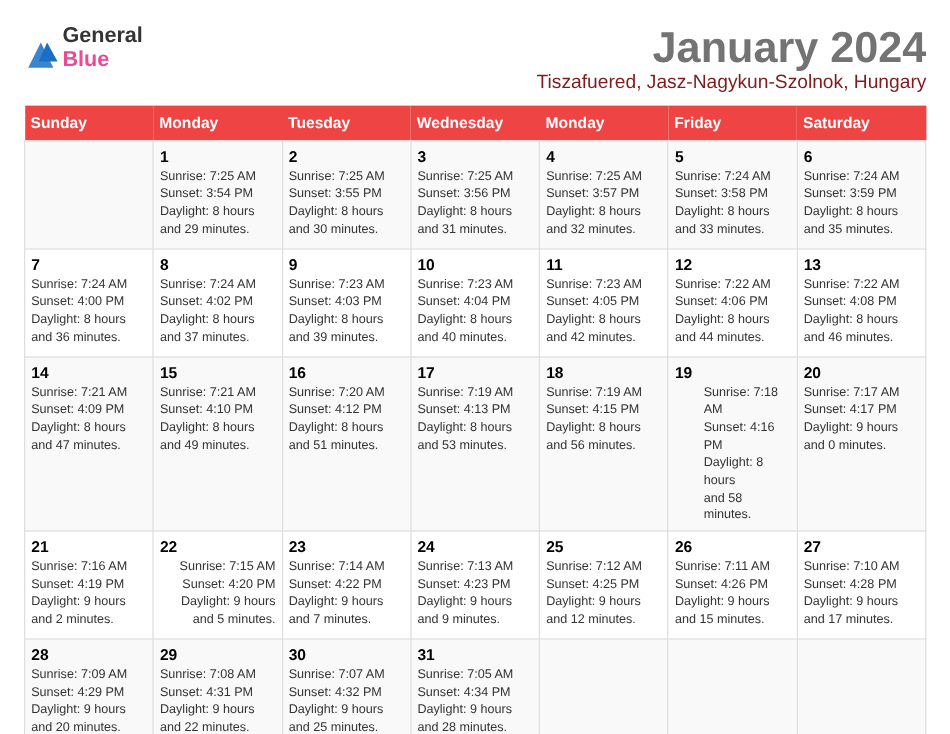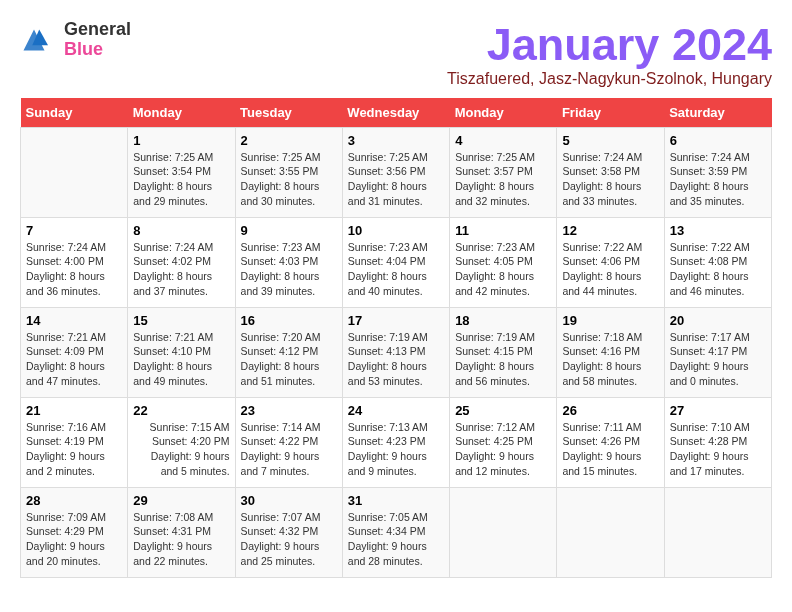--- a/index.html
+++ b/index.html
@@ -11,41 +11,41 @@
       padding: 20px;
     }
     .header-area {
       display: flex;
       justify-content: space-between;
       align-items: flex-start;
       margin-bottom: 10px;
     }
     .logo {
       display: flex;
-      align-items: center;
-      gap: 16px;
+      align-items: flex-end;
+      gap: 4px;
     }
     .logo-text {
       font-size: 18px;
       font-weight: bold;
       line-height: 1.1;
     }
     .logo-general { color: #333; }
     .logo-blue { color: #ec4899; }
     .logo-icon {
       width: 28px;
       height: 28px;
     }
     .title-area {
       text-align: right;
     }
     .month-title {
-      font-size: 45px;
+      font-size: 36px;
       font-weight: bold;
-      color: #8b5cf6;
+      color: #737373;
       line-height: 1.1;
     }
     .location {
       font-size: 16px;
       color: #7f1d1d;
     }
     table {
       width: 100%;
       border-collapse: collapse;
       font-size: 11px;
@@ -244,21 +244,21 @@
         </td>
         <td>
           <span class="day-number">18</span>
           <div class="day-info" style="white-space: pre-line;">Sunrise: 7:19 AM
 Sunset: 4:15 PM
 Daylight: 8 hours
 and 56 minutes.</div>
         </td>
         <td>
           <span class="day-number">19</span>
-          <div class="day-info" style="white-space: pre-line;">Sunrise: 7:18 AM
+          <div class="day-info" style="white-space: pre-line; margin-left: 24px;">Sunrise: 7:18 AM
 Sunset: 4:16 PM
 Daylight: 8 hours
 and 58 minutes.</div>
         </td>
         <td>
           <span class="day-number">20</span>
           <div class="day-info" style="white-space: pre-line;">Sunrise: 7:17 AM
 Sunset: 4:17 PM
 Daylight: 9 hours
 and 0 minutes.</div>

